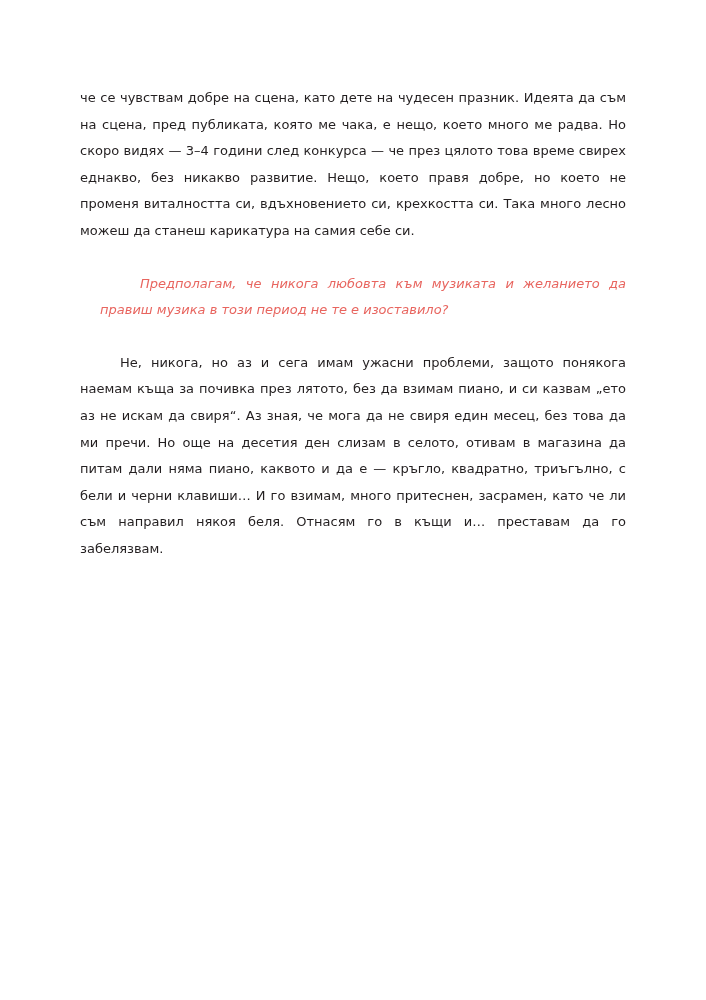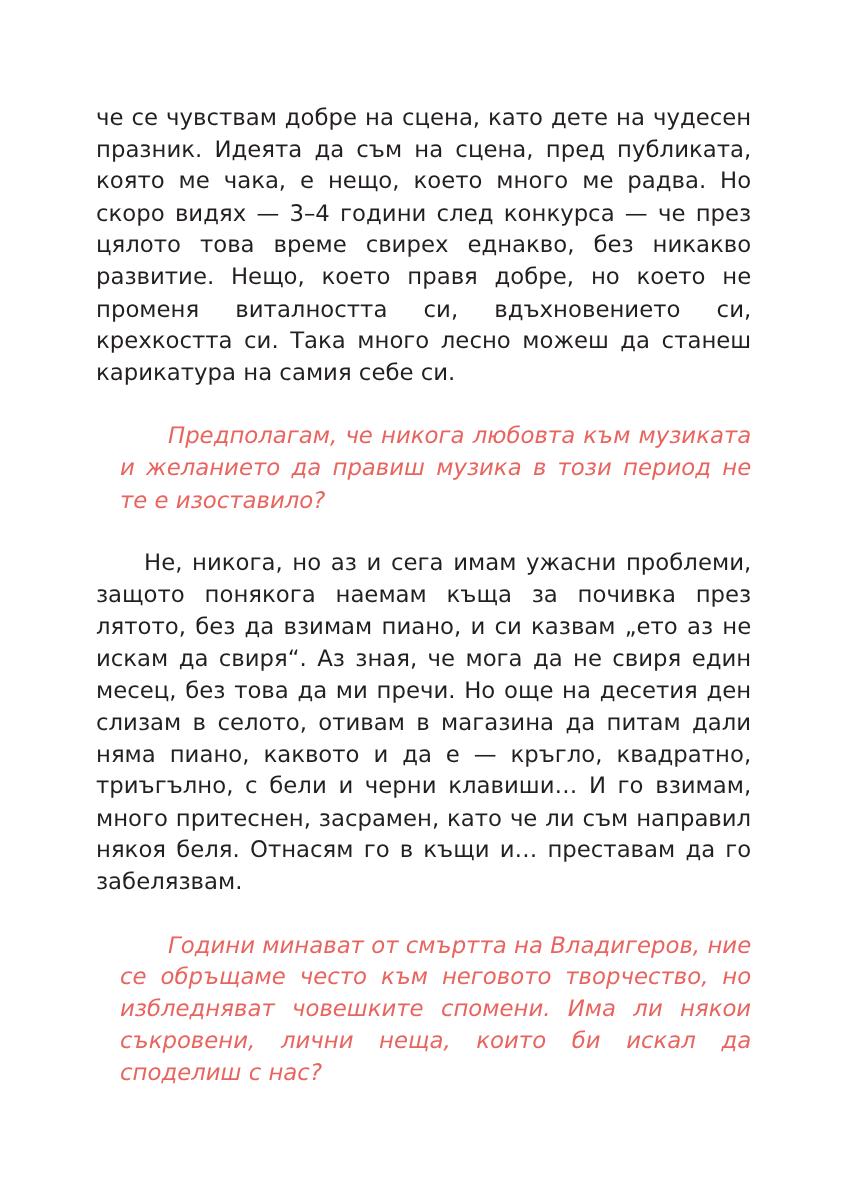--- a/index.html
+++ b/index.html
@@ -17,21 +17,21 @@
     box-sizing: border-box;
     width: 706px;
     height: 1000px;
     padding: 85px 80px 0 80px;
     background: #ffffff;
   }
   .para {
     margin: 0 0 0 0;
     text-align: justify;
     text-justify: inter-word;
-    font-size: 19px;
+    font-size: 13px;
     line-height: 26.6px;
     color: #231f20;
     hyphens: none;
   }
   .para + .para {
     margin-top: 26px;
   }
   .answer {
     color: #231f20;
     font-style: normal;
@@ -45,14 +45,13 @@
     text-indent: 40px;
   }
 </style>
 </head>
 <body>
 
 <div class="page">
   <p class="para answer">че се чувствам добре на сцена, като дете на чудесен празник. Идеята да съм на сцена, пред публиката, която ме чака, е нещо, което много ме радва. Но скоро видях — 3–4 години след конкурса — че през цялото това време свирех еднакво, без никакво развитие. Нещо, което правя добре, но което не променя виталността си, вдъхновението си, крехкостта си. Така много лесно можеш да станеш карикатура на самия себе си.</p>
   <p class="para question indent">Предполагам, че никога любовта към музиката и желанието да правиш музика в този период не те е изоставило?</p>
   <p class="para answer indent">Не, никога, но аз и сега имам ужасни проблеми, защото понякога наемам къща за почивка през лятото, без да взимам пиано, и си казвам „ето аз не искам да свиря“. Аз зная, че мога да не свиря един месец, без това да ми пречи. Но още на десетия ден слизам в селото, отивам в магазина да питам дали няма пиано, каквото и да е — кръгло, квадратно, триъгълно, с бели и черни клавиши… И го взимам, много притеснен, засрамен, като че ли съм направил някоя беля. Отнасям го в къщи и… преставам да го забелязвам.</p>
-  <p class="para question indent">Години минават от смъртта на Владигеров, ние се обръщаме често към неговото творчество, но избледняват човешките спомени. Има ли някои съкровени, лични неща, които би искал да споделиш с нас?</p>
 </div>
 
 </body></html>

